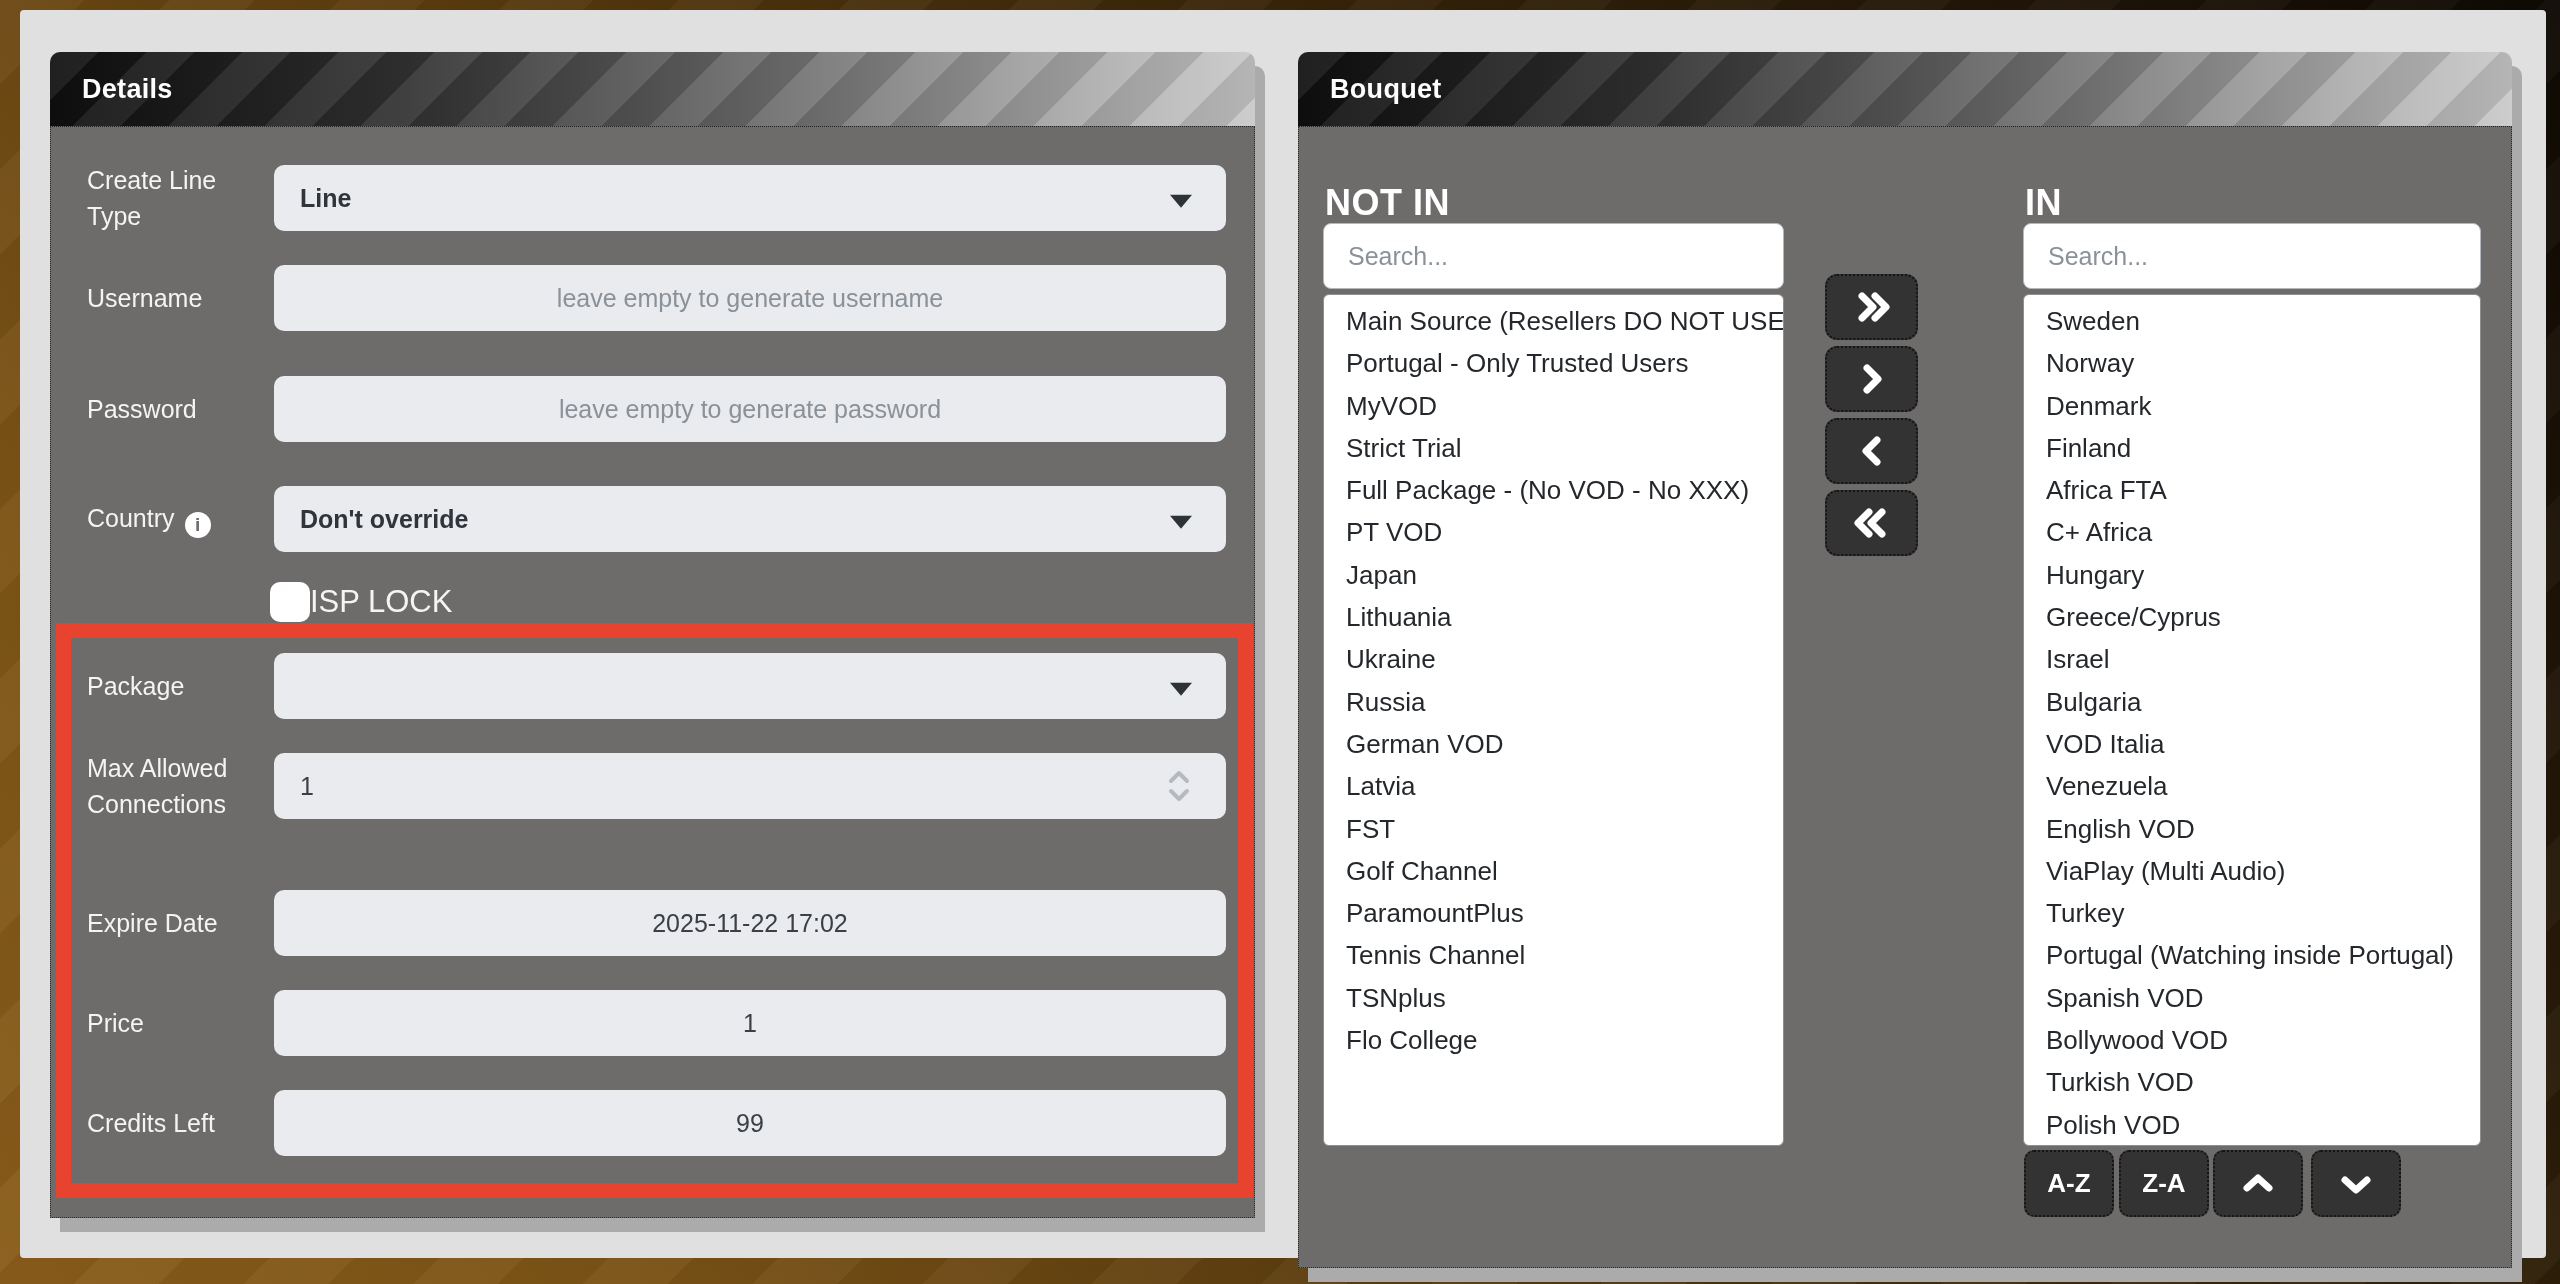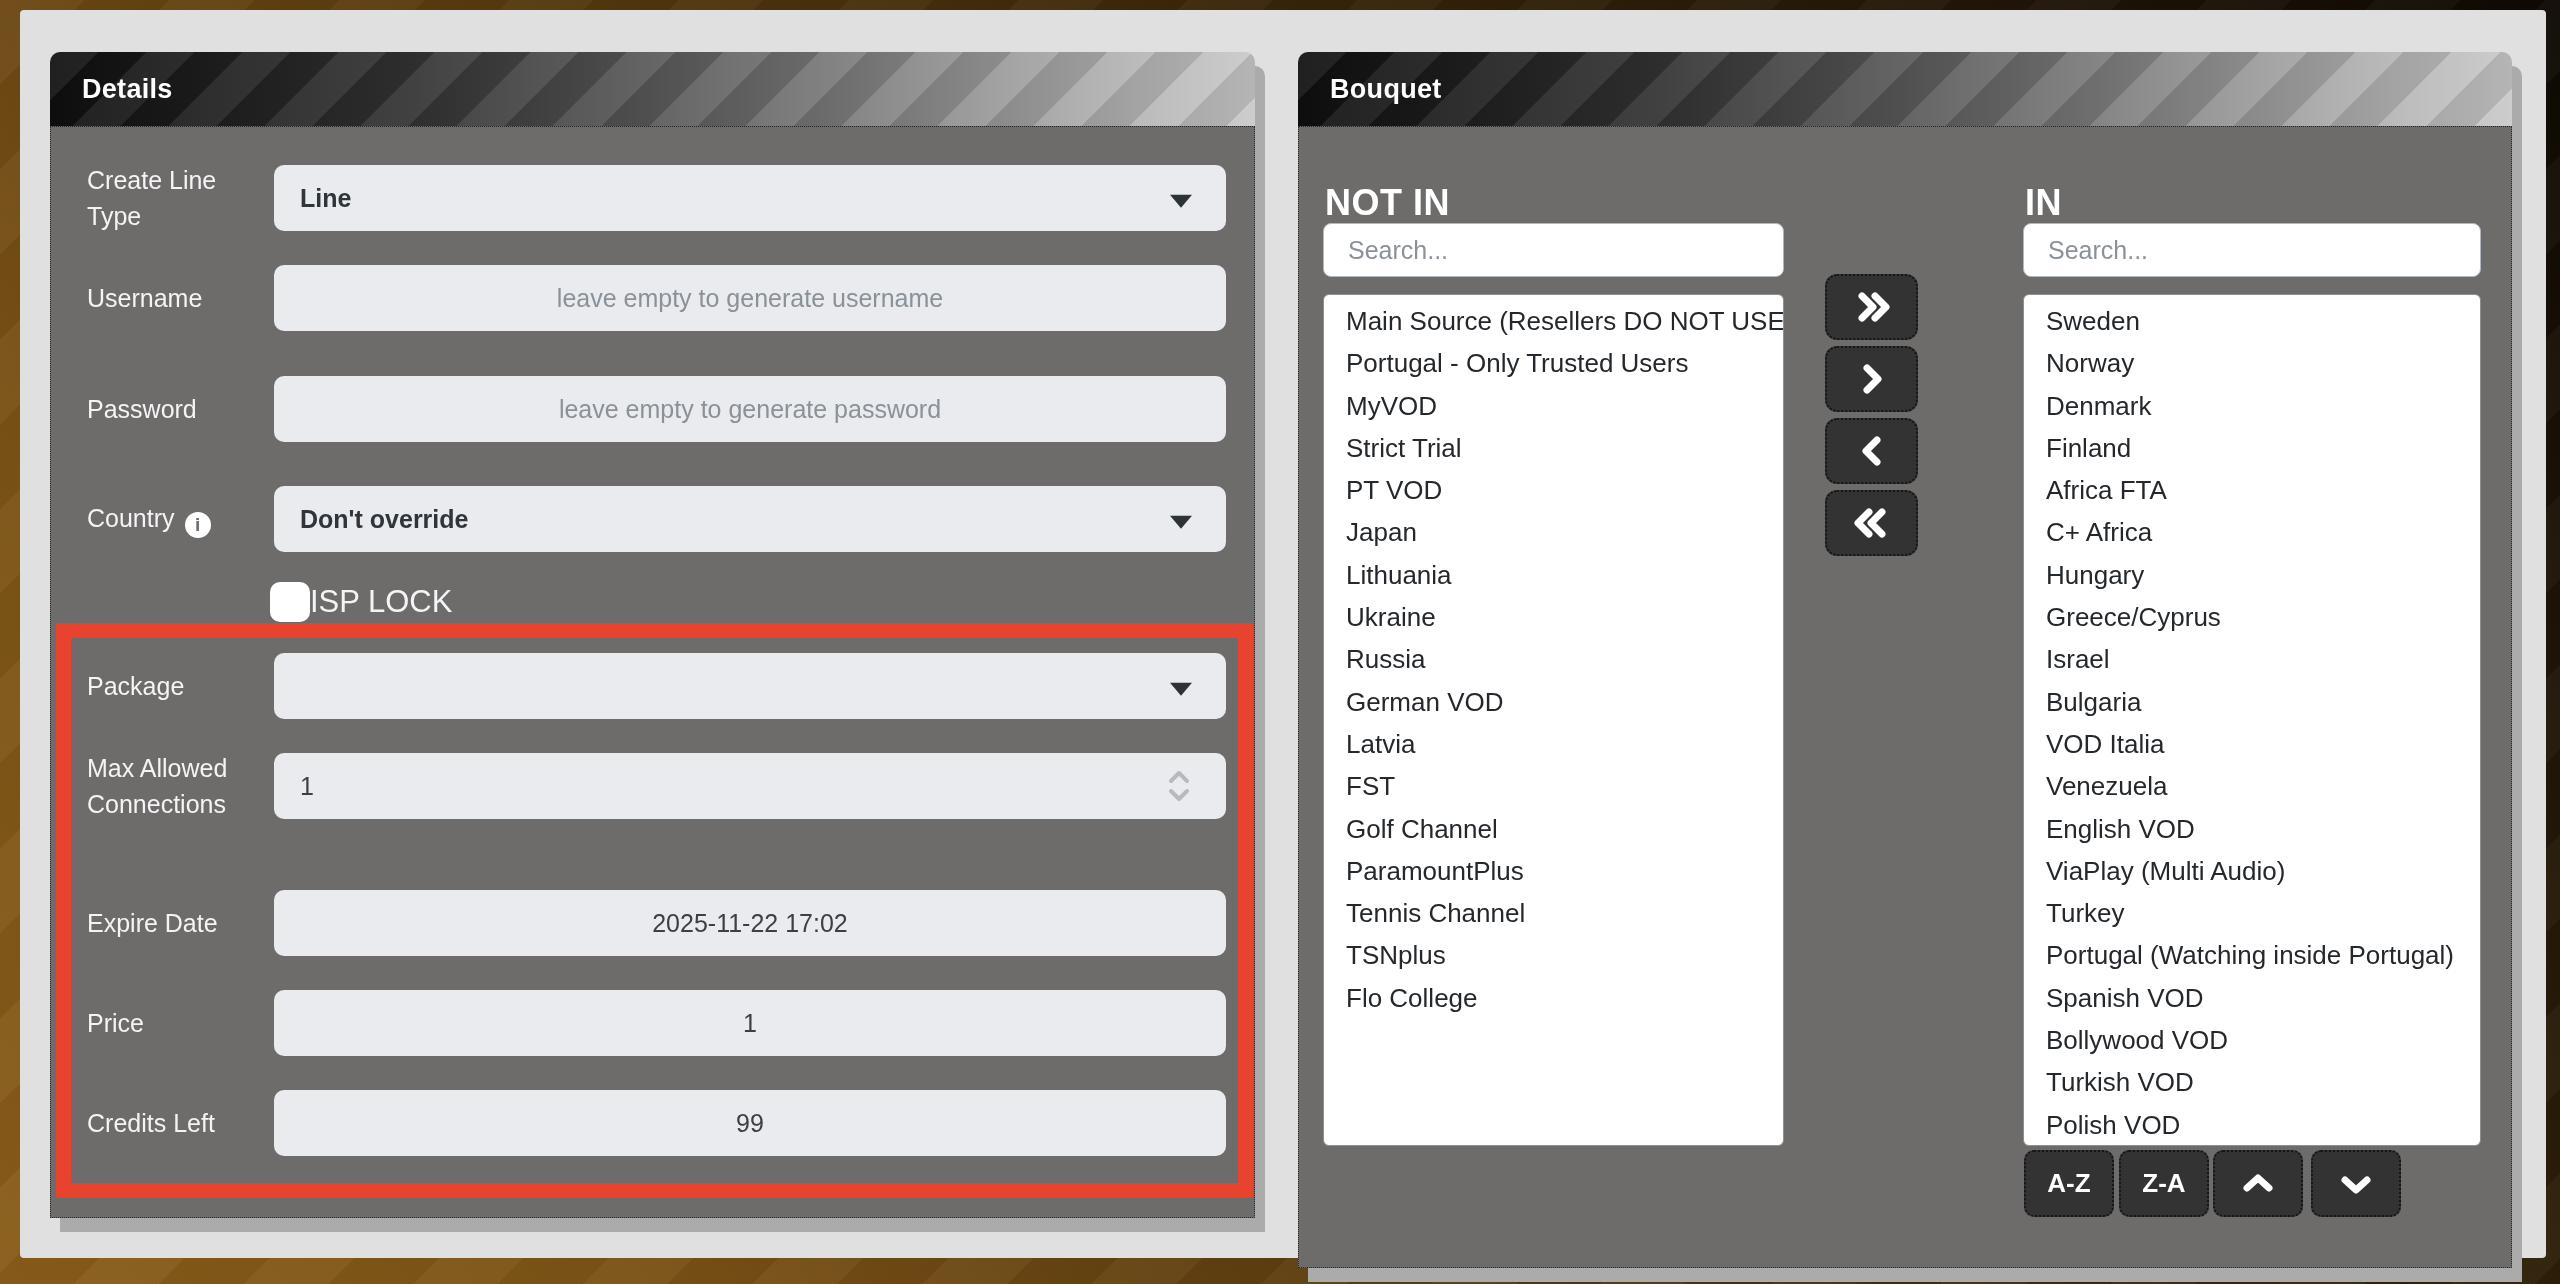--- a/index.html
+++ b/index.html
@@ -67,21 +67,21 @@
     z-index:5; pointer-events:none;
   }
   
   .bouquet { left:1298px; width:1214px; }
   .bouquet .pbody { height:1142px; }
   .bcol { position:absolute; top:0; bottom:0; }
   .col-notin { left:24px; width:461px; }
   .col-in    { left:724px; width:458px; }
   .bheading { position:absolute; top:36px; left:2px; color:#fff; font-size:36px; font-weight:700; letter-spacing:0.5px;margin-top:19px; }
   .search {
-    position:absolute; top:96px; left:0; width:100%; height:54px;
+    position:absolute; top:96px; left:0; width:100%; height:66px;
     background:var(--c-list-bg,#fff); border:1px solid #b3b8be; border-radius:8px;
     font-family:"Liberation Sans","DejaVu Sans",sans-serif;
     font-size:25px; color:#3b4046; padding:0 24px;
   }
   .search::placeholder { color:var(--c-placeholder,#8a9199); opacity:1; }
   .list {
     position:absolute; top:167px; left:0; width:100%; height:852px;
     background:var(--c-list-bg,#fff); border:1px solid #8f8f8f; border-radius:6px;
     list-style:none; padding:5px 0 0 0; overflow:hidden;
   }
@@ -193,20 +193,21 @@
   <div class="pbody">
 
     <div class="bcol col-notin">
       <div class="bheading">NOT IN</div>
       <input class="search" type="text" placeholder="Search..." style="">
       <ul class="list">
           <li class="list-item">Main Source (Resellers DO NOT USE!)</li>
           <li class="list-item">Portugal - Only Trusted Users</li>
           <li class="list-item">MyVOD</li>
           <li class="list-item">Strict Trial</li>
+          <li class="list-item">Full Package - (No VOD - No XXX)</li>
           <li class="list-item">PT VOD</li>
           <li class="list-item">Japan</li>
           <li class="list-item">Lithuania</li>
           <li class="list-item">Ukraine</li>
           <li class="list-item">Russia</li>
           <li class="list-item">German VOD</li>
           <li class="list-item">Latvia</li>
           <li class="list-item">FST</li>
           <li class="list-item">Golf Channel</li>
           <li class="list-item">ParamountPlus</li>

